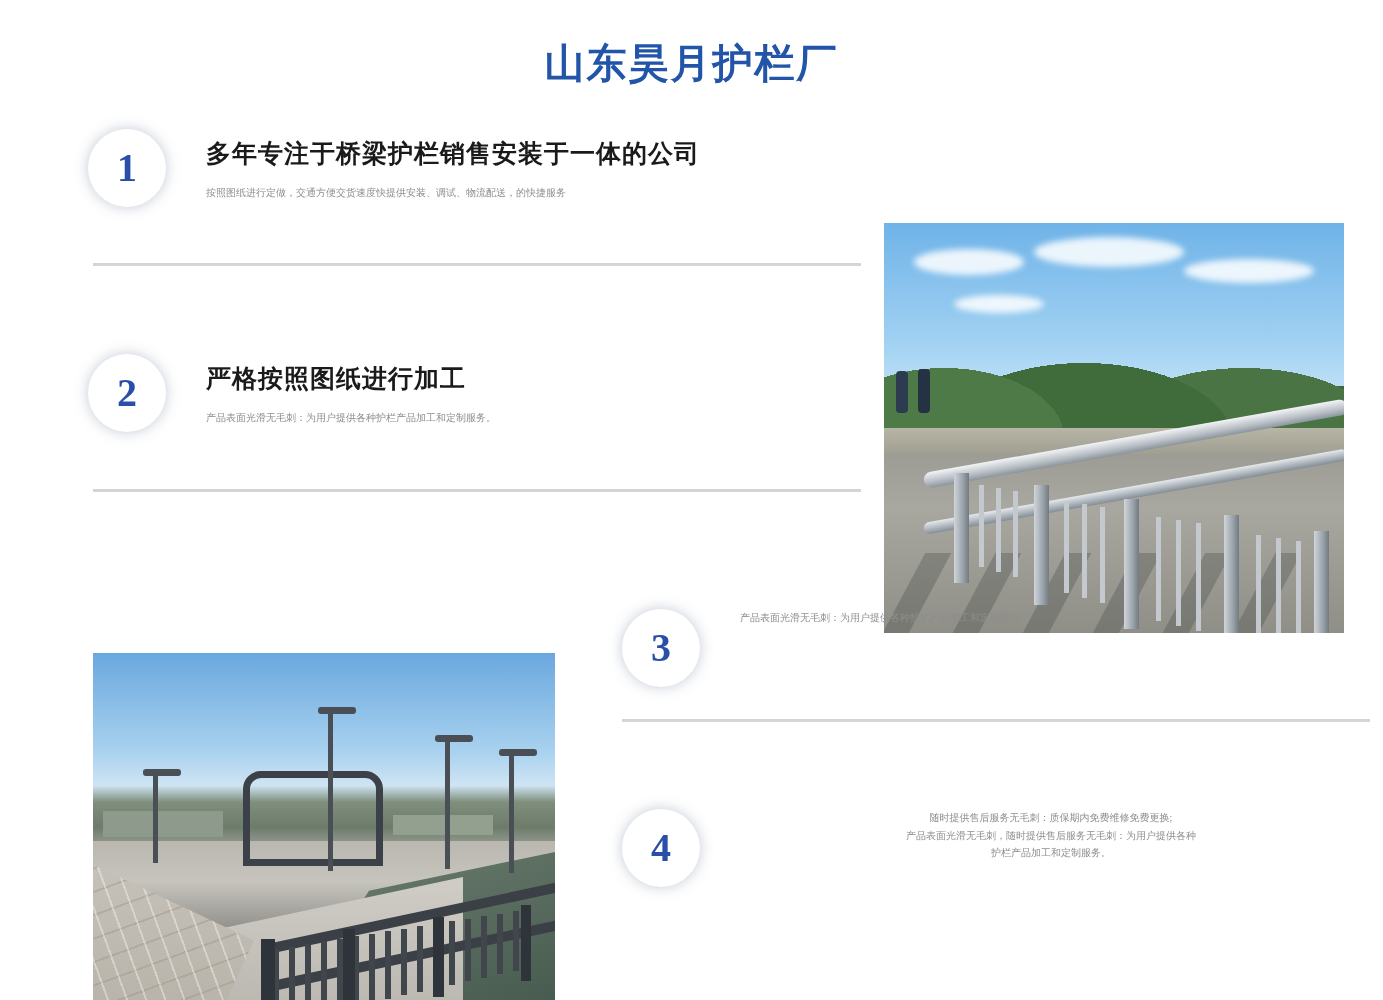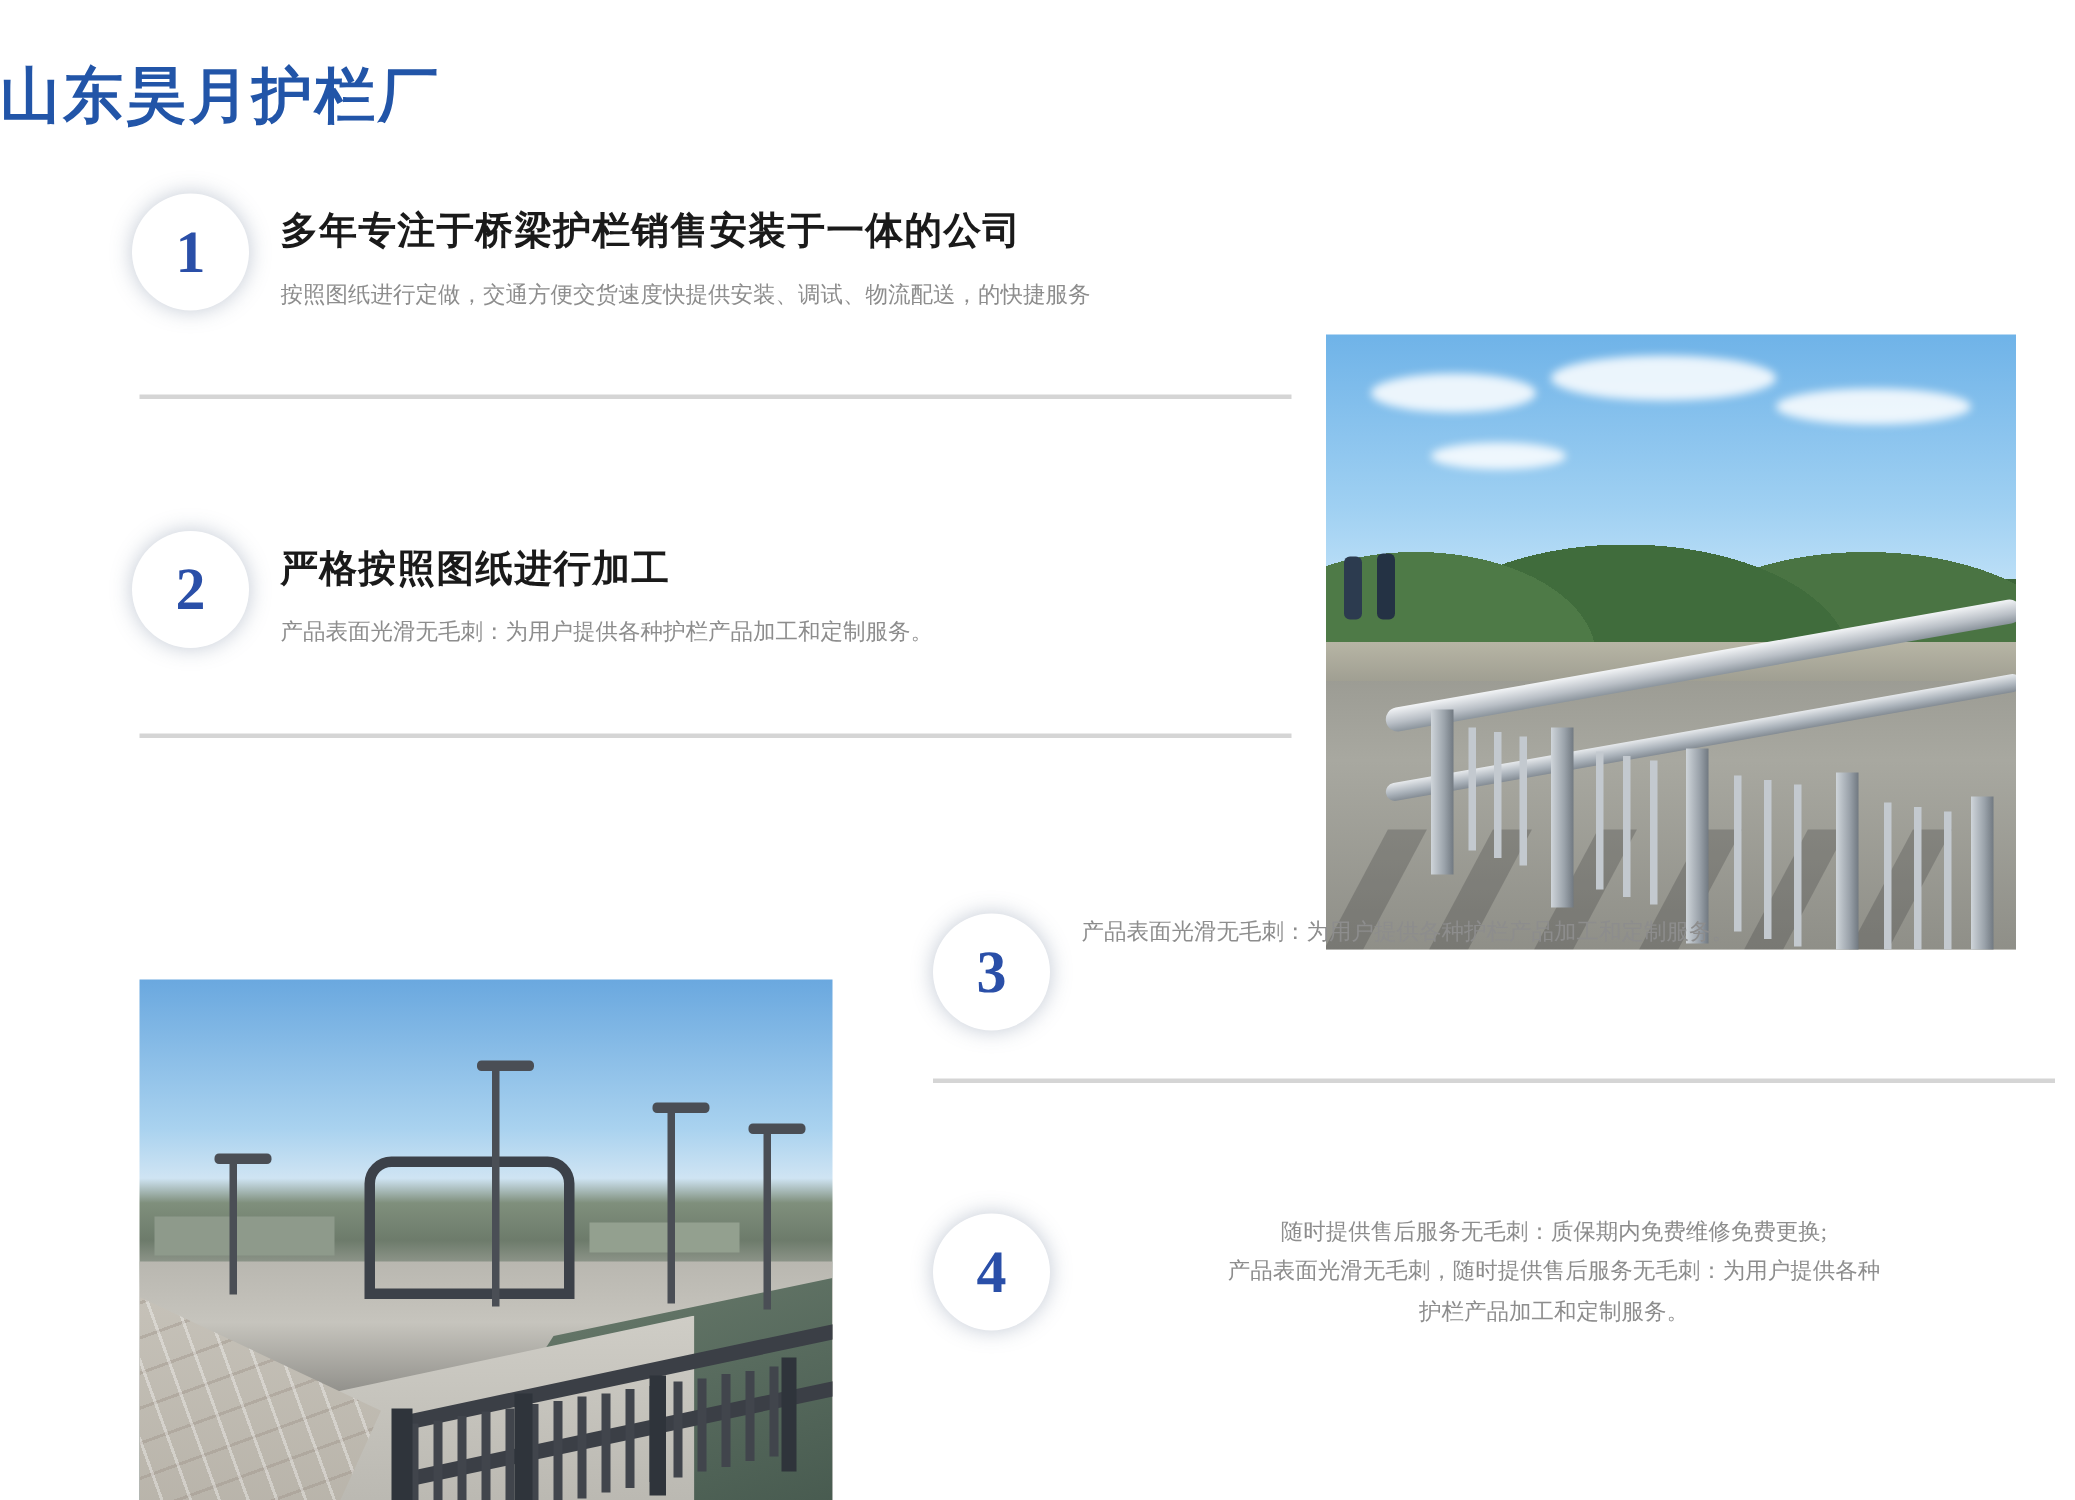--- a/index.html
+++ b/index.html
@@ -10,20 +10,21 @@
     width: 1383px;
     height: 1000px;
     background: #ffffff;
     font-family: "Liberation Sans", "DejaVu Sans", sans-serif;
     overflow: hidden;
     position: relative;
   }
 
   
   .page-title {
+    text-align: center;
     color: #2255a8;
     font-size: 40px;
     font-weight: bold;
     letter-spacing: 2px;
     padding-top: 36px;
     padding-bottom: 10px;
   }
 
   
   .board {
@@ -52,34 +53,34 @@
   }
   .badge-num {
     color: #2a4fa8;
     font-size: 40px;
     font-weight: bold;
     font-family: "Liberation Serif", "DejaVu Serif", serif;
     line-height: 1;
   }
 
   .texts {
-    margin-left: 21px;
+    margin-left: 40px;
     font-family: Liberation Serif, serif;
   }
   .feature-title {
     color: #1a1a1a;
     font-size: 25px;
     font-weight: bold;
     letter-spacing: 1px;
     margin: 8px 0 14px 0;
     white-space: nowrap;
   }
   .feature-desc {
     color: #8d8d8d;
-    font-size: 15px;
+    font-size: 10px;
     line-height: 1.75;
     margin: 0;
     white-space: nowrap;
   }
   .feature-desc.centered {
     text-align: center;
   }
 
   .divider {
     position: absolute;

